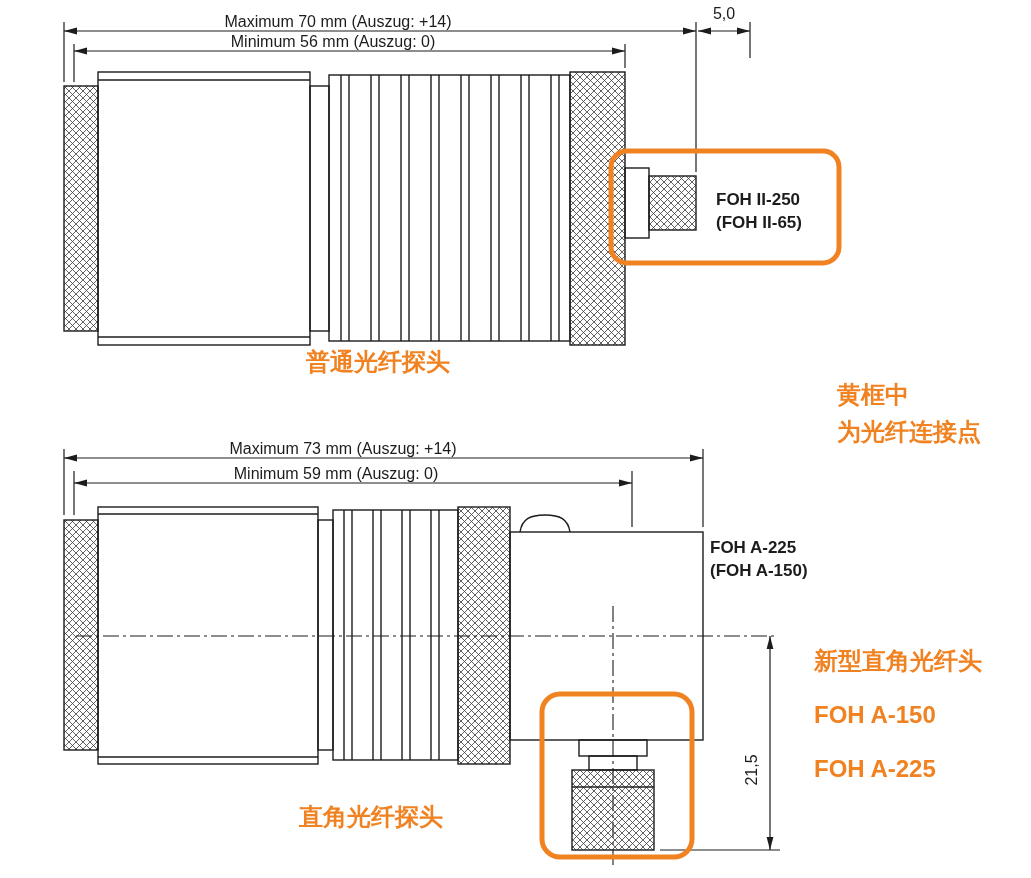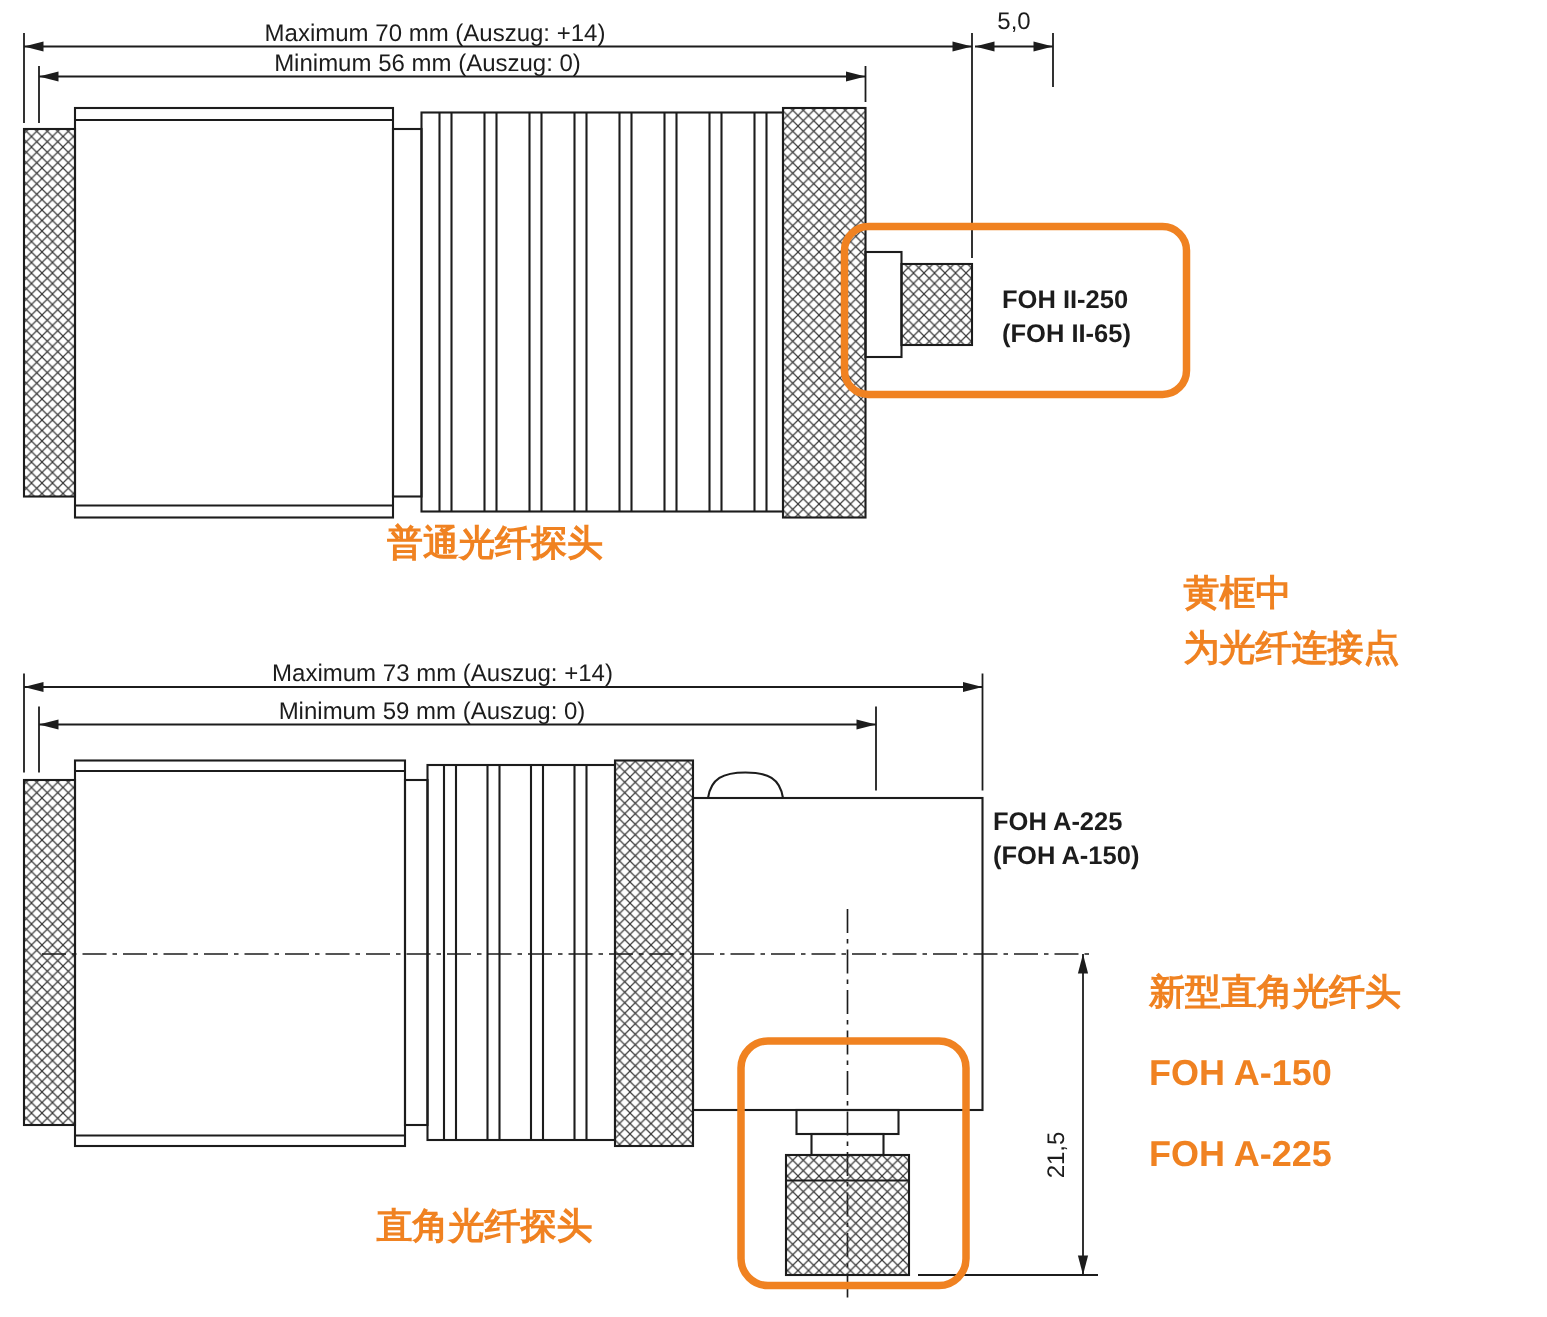--- a/index.html
+++ b/index.html
@@ -4,20 +4,21 @@
 <style>
   * { margin: 0; padding: 0; box-sizing: border-box; }
   html, body { background: #ffffff; }
   .canvas {
     position: relative;
     width: 1031px;
     height: 878px;
     background: #ffffff;
     font-family: "Liberation Sans", sans-serif;
     overflow: hidden;
+    padding-left: 48px;
   }
   svg text {
     font-family: "Liberation Sans", sans-serif;
     stroke: none;
     fill: #1c1c1c;
   }
   .dim   { font-size: 16px; }
   .model { font-size: 17px; font-weight: 700; }
   .caption {
     font-size: 24px;

